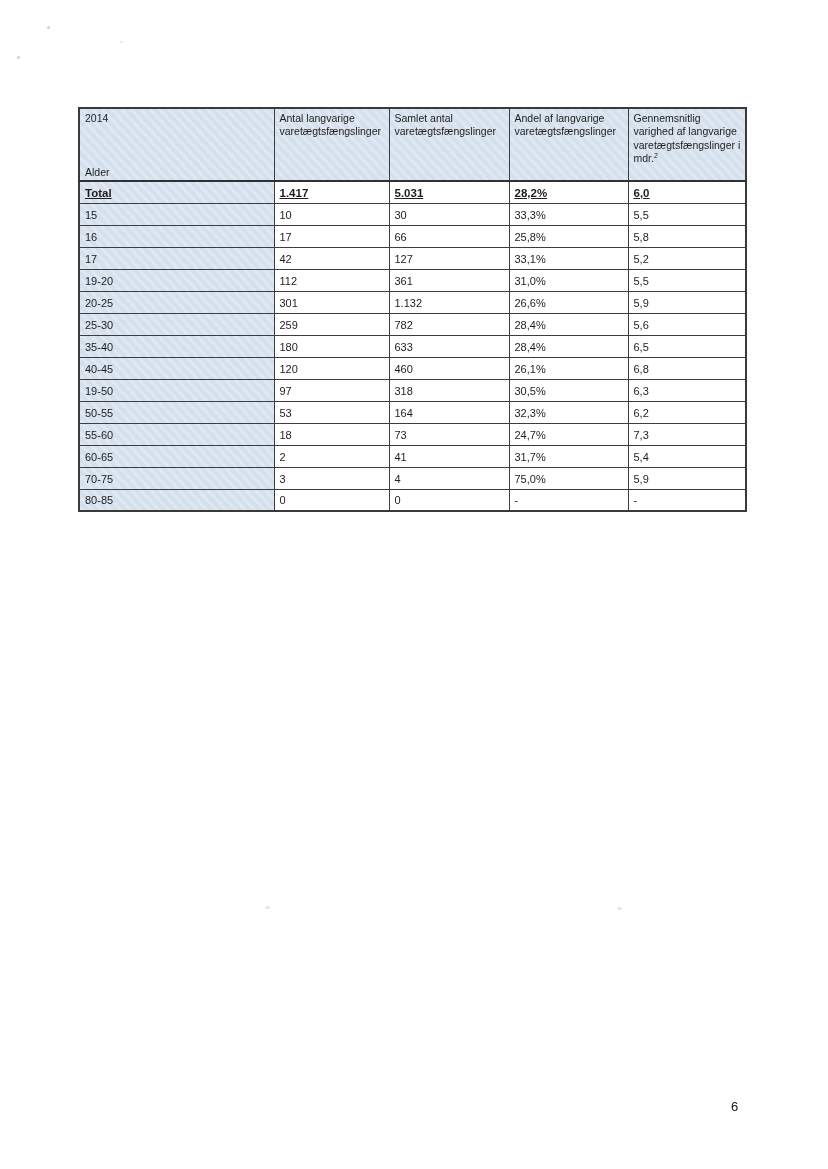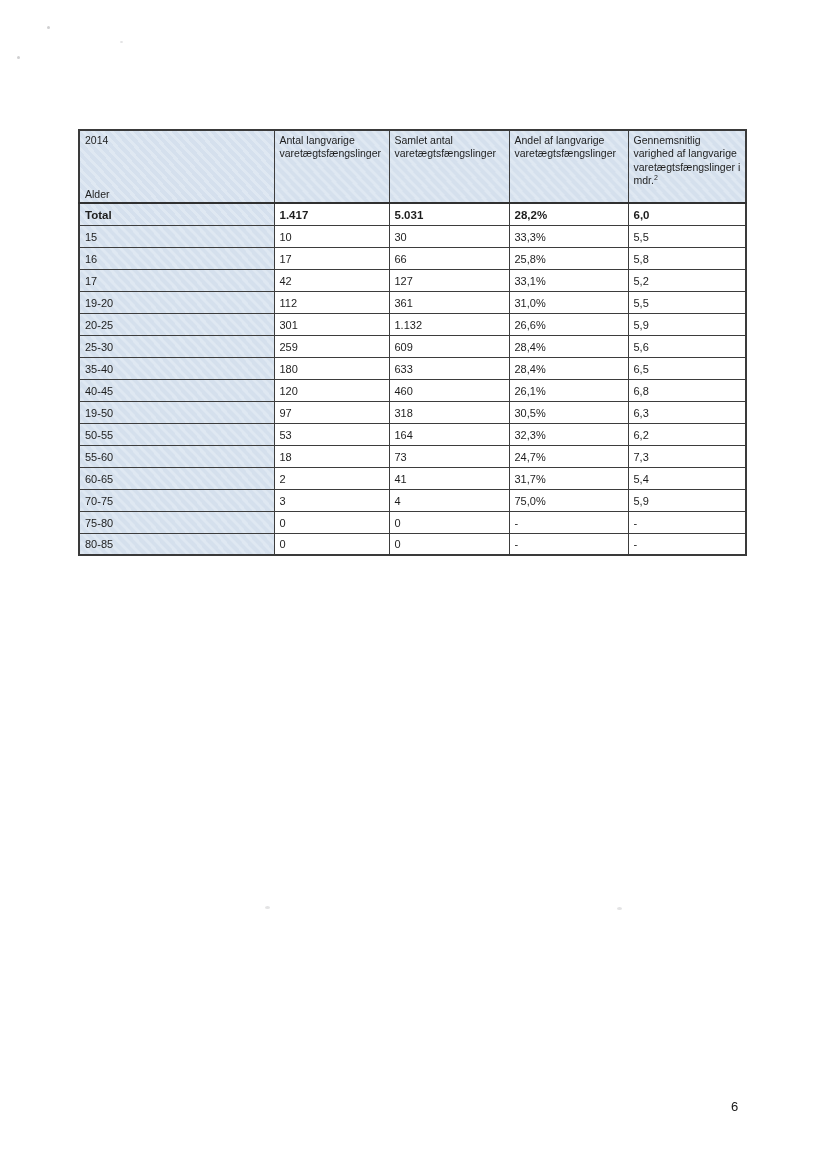--- a/index.html
+++ b/index.html
@@ -18,21 +18,20 @@
   .speck.s1 { left:47px;  top:26px;  width:3px; height:3px; opacity:.6; }
   .speck.s2 { left:120px; top:41px;  width:3px; height:2px; opacity:.35; }
   .speck.s3 { left:17px;  top:56px;  width:3px; height:3px; opacity:.6; }
   .speck.s4 { left:265px; top:906px; width:5px; height:3px; opacity:.35; }
   .speck.s5 { left:617px; top:907px; width:5px; height:3px; opacity:.35; }
 
   table.stat {
     position:absolute; left:78px; top:107px; width:667px;
     border-collapse:collapse; table-layout:fixed;
     border:2px solid #3a3a3a;
-    margin-top:22px;
   }
   col.c1 { width:195px; }
   col.c2 { width:115px; }
   col.c3 { width:120px; }
   col.c4 { width:119px; }
   col.c5 { width:118px; }
 
   th, td {
     border:1.5px solid #3d3d3d;
     text-align:left;
@@ -57,21 +56,21 @@
   tbody td {
     font-size:11px;
     padding:2px 4px 1px 5px;
     vertical-align:middle;
     background:#ffffff;
   }
   tbody td:first-child {
     background:#d9e3ef;
     background-image:repeating-linear-gradient(47deg, rgba(255,255,255,0.16) 0 3px, rgba(176,196,220,0.10) 3px 7px);
   }
-  tbody tr.total td { font-weight:bold; font-size:11.5px; }
+  tbody tr.total td { font-weight:bold; font-size:11.5px;text-decoration:underline; }
 
   .page-number {
     position:absolute; left:731px; top:1099px;
     font-size:13px; color:#161616;
   }
 </style>
 </head>
 <body>
 
 <div class="page">
@@ -141,21 +140,21 @@
         <tr>
           <td>20-25</td>
           <td>301</td>
           <td>1.132</td>
           <td>26,6%</td>
           <td>5,9</td>
         </tr>
         <tr>
           <td>25-30</td>
           <td>259</td>
-          <td>609</td>
+          <td>782</td>
           <td>28,4%</td>
           <td>5,6</td>
         </tr>
         <tr>
           <td>35-40</td>
           <td>180</td>
           <td>633</td>
           <td>28,4%</td>
           <td>6,5</td>
         </tr>
@@ -195,27 +194,20 @@
           <td>5,4</td>
         </tr>
         <tr>
           <td>70-75</td>
           <td>3</td>
           <td>4</td>
           <td>75,0%</td>
           <td>5,9</td>
         </tr>
         <tr>
-          <td>75-80</td>
-          <td>0</td>
-          <td>0</td>
-          <td>-</td>
-          <td>-</td>
-        </tr>
-        <tr>
           <td>80-85</td>
           <td>0</td>
           <td>0</td>
           <td>-</td>
           <td>-</td>
         </tr>
       </tbody>
   </table>
 
   <div class="page-number">6</div>

